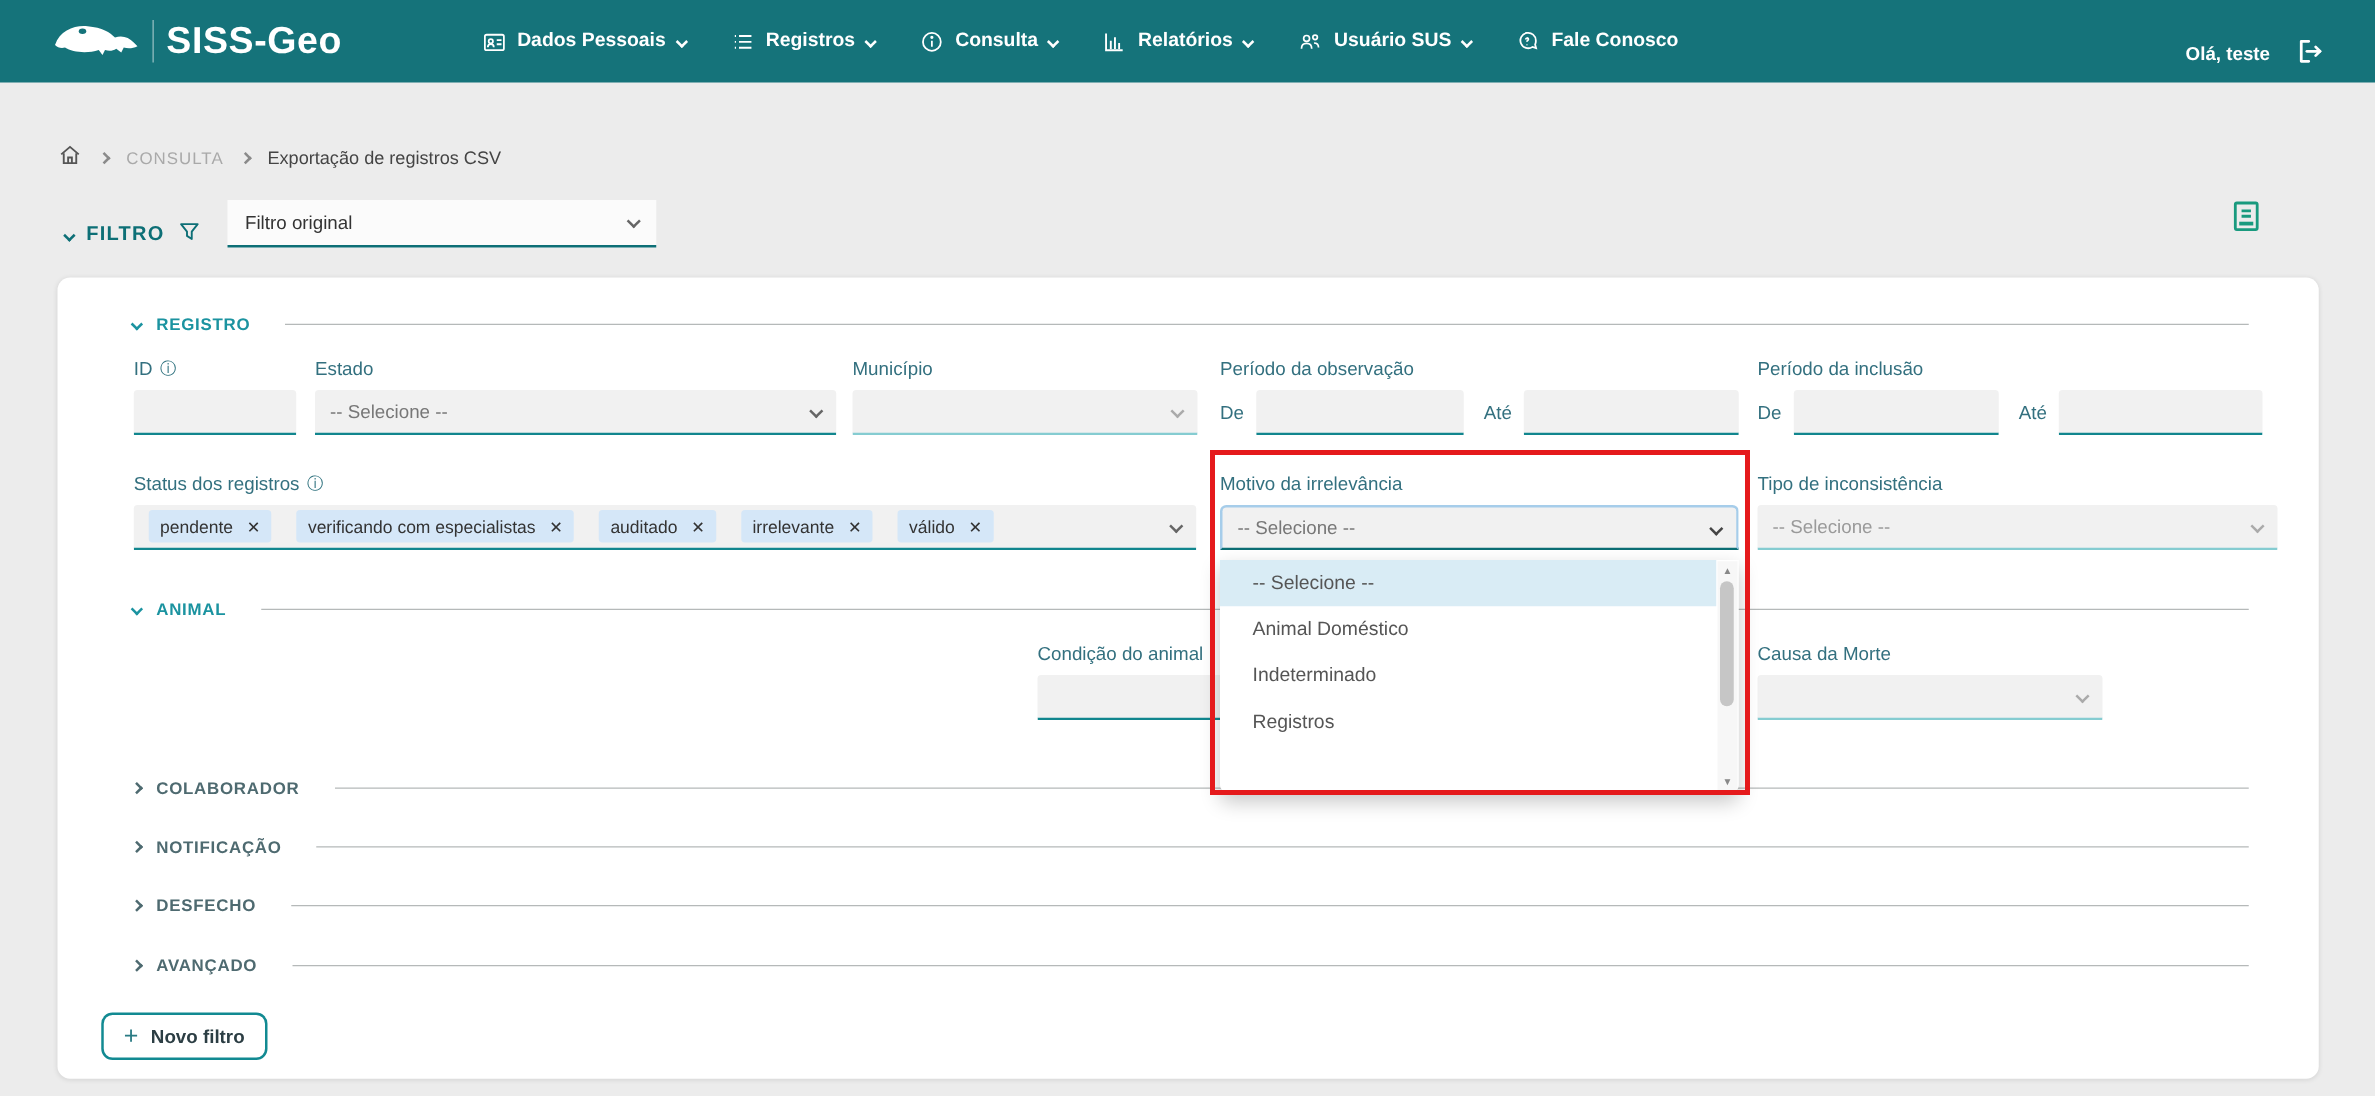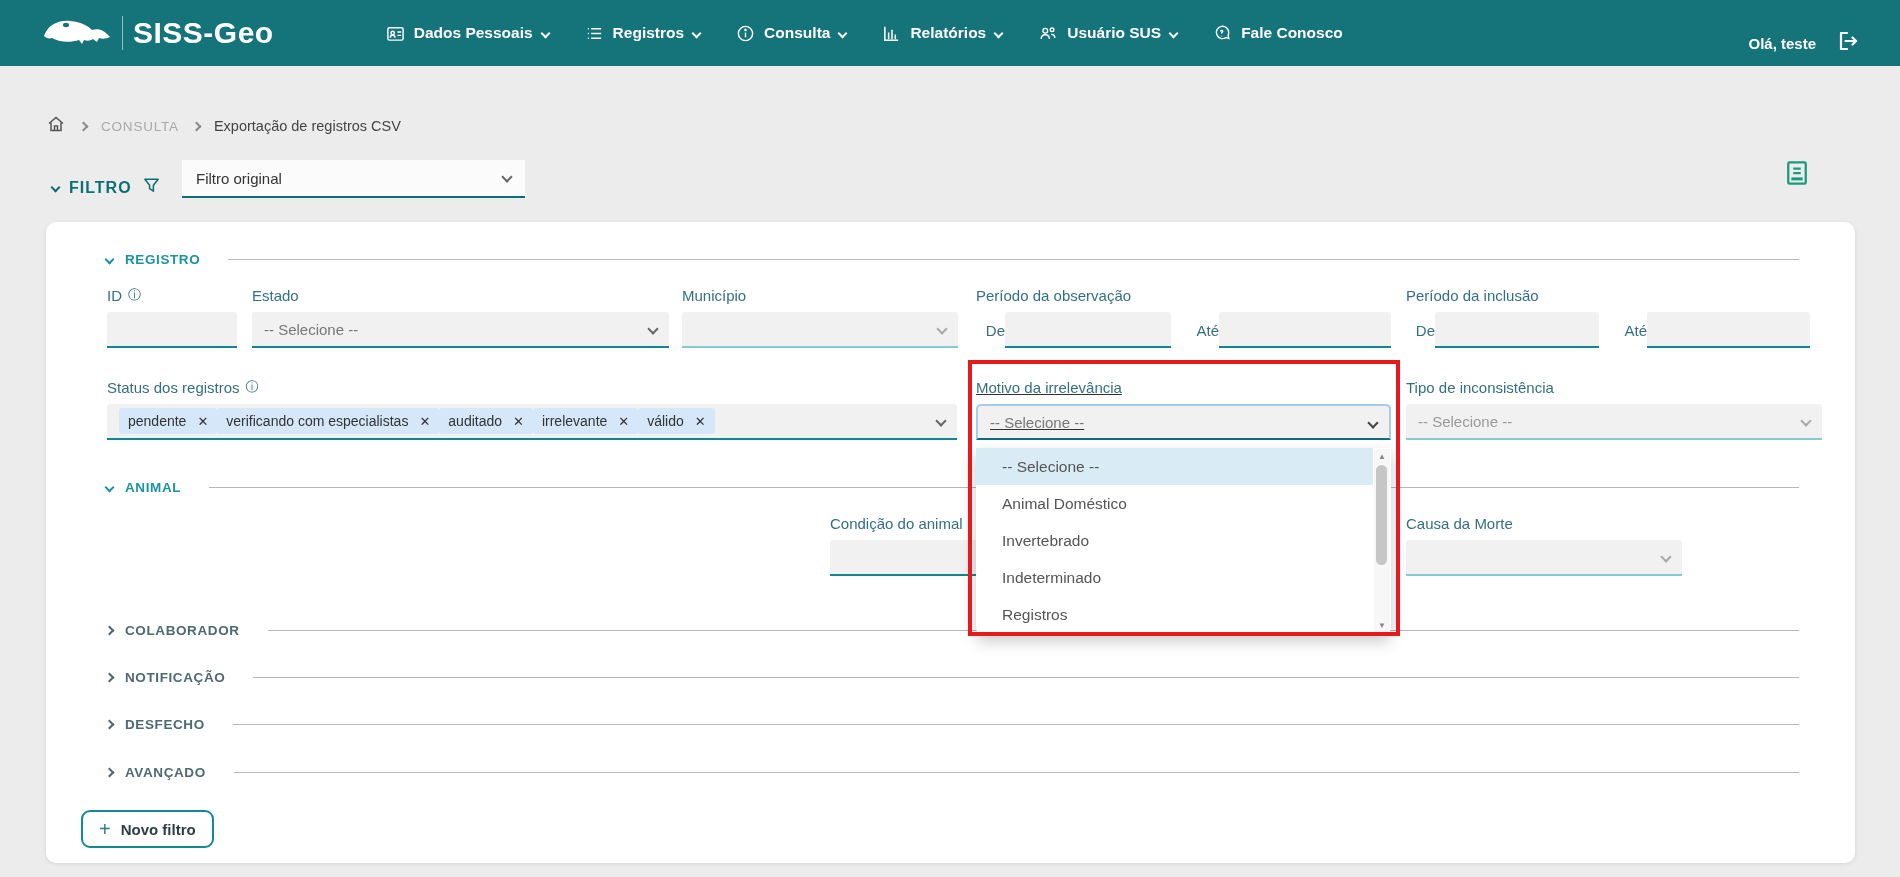--- a/index.html
+++ b/index.html
@@ -55,25 +55,25 @@
   .field > label { display:flex; align-items:center; gap:6px; font-size:15px; color:#33707f; margin-bottom:8px; height:18px; white-space:nowrap; }
   .info-glyph { font-size:13px; color:#2b6f7c; }
   .control {
     position:relative; height:36px; background:#f1f1f1; border-radius:3px 3px 0 0;
     border-bottom:2px solid #11868e; display:flex; align-items:center; padding:0 12px;
     font-size:15px; color:#777; cursor:pointer;
   }
   .control.lite { border-bottom-color:#85ccd1; }
   .control .sel-chev { position:absolute; right:12px; top:13px; color:#666; }
   .control .sel-chev.gray { color:#aaa; }
-  .inline-row { display:flex; align-items:center;text-align:right; }
+  .inline-row { display:flex; align-items:center; }
   .de-ate { font-size:15px; color:#33707f; }
   .dinput { height:36px; background:#f1f1f1; border-radius:3px 3px 0 0; border-bottom:2px solid #11868e; cursor:text; }
   
-  .chips { display:flex; gap:0; align-items:center;justify-content:center; }
+  .chips { display:flex; gap:20px; align-items:center;justify-content:center; }
   .chip { background:#d5e7f8; border-radius:3px; padding:5px 9px; font-size:14px; color:#333; display:flex; align-items:center; gap:11px; white-space:nowrap; }
   .chip .x { font-size:13px; color:#333; cursor:pointer; }
   
   .control.focused {
     border:2px solid #a6cdea; border-bottom:2px solid #0c6e74; border-radius:5px 5px 0 0; background:#f1f1f1;
   }
   .control.focused .sel-chev { color:#444; }
   
   .dd-panel {
     position:absolute; left:930px; top:226px; width:415px; height:186px;
@@ -302,21 +302,21 @@
           </span>
         <span class="chip">
             <span>válido</span>
             <span class="x">✕</span>
           </span>
       </div>
       <span class="sel-chev chev"></span>
     </div>
   </div>
 
-  <div class="field" style="left:930px; top:156px; width:415px;text-decoration:underline;">
+  <div class="field" style="left:930px; top:156px; width:415px;">
     <label>Motivo da irrelevância</label>
     <div class="control focused">
       <span>-- Selecione --</span>
       <span class="sel-chev chev"></span>
     </div>
   </div>
 
   <div class="field" style="left:1360px; top:156px; width:416px;">
     <label>Tipo de inconsistência</label>
     <div class="control lite" style="color:#9a9a9a;">
@@ -370,21 +370,20 @@
   </div>
 
   <button class="new-filter-btn">
     <span class="plus">+</span>
     <span class="lbl">Novo filtro</span>
   </button>
 
   <div class="dd-panel">
     <div class="dd-opt hl">-- Selecione --</div>
     <div class="dd-opt">Animal Doméstico</div>
-    <div class="dd-opt">Invertebrado</div>
     <div class="dd-opt">Indeterminado</div>
     <div class="dd-opt">Registros</div>
     <div class="dd-scroll">
       <span class="arr up">▲</span>
       <div class="dd-thumb"></div>
       <span class="arr down">▼</span>
     </div>
   </div>
 
   <div class="red-box"></div>

